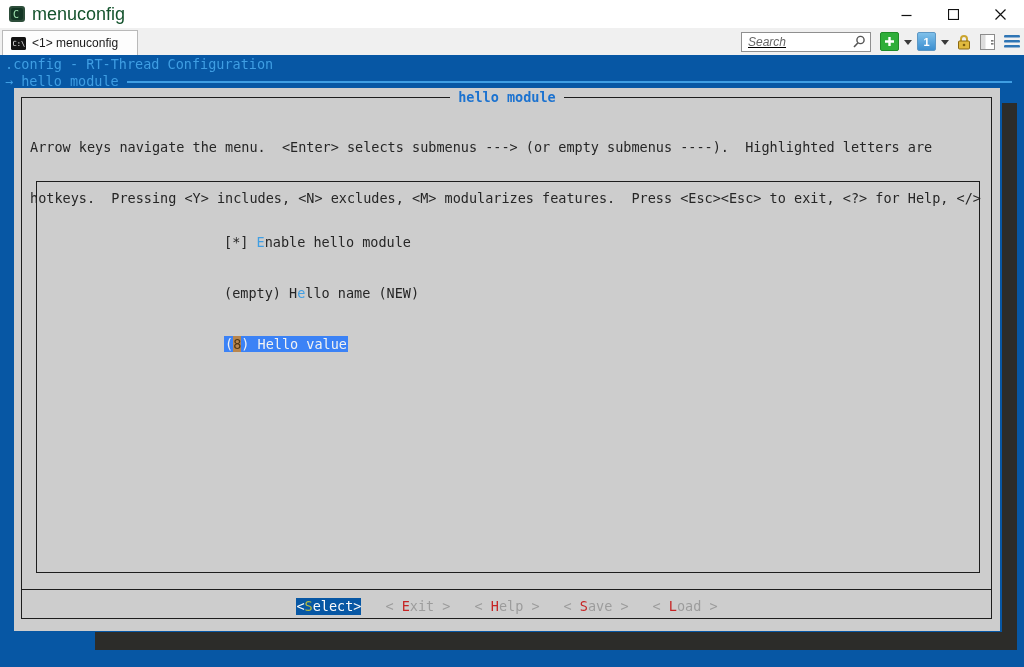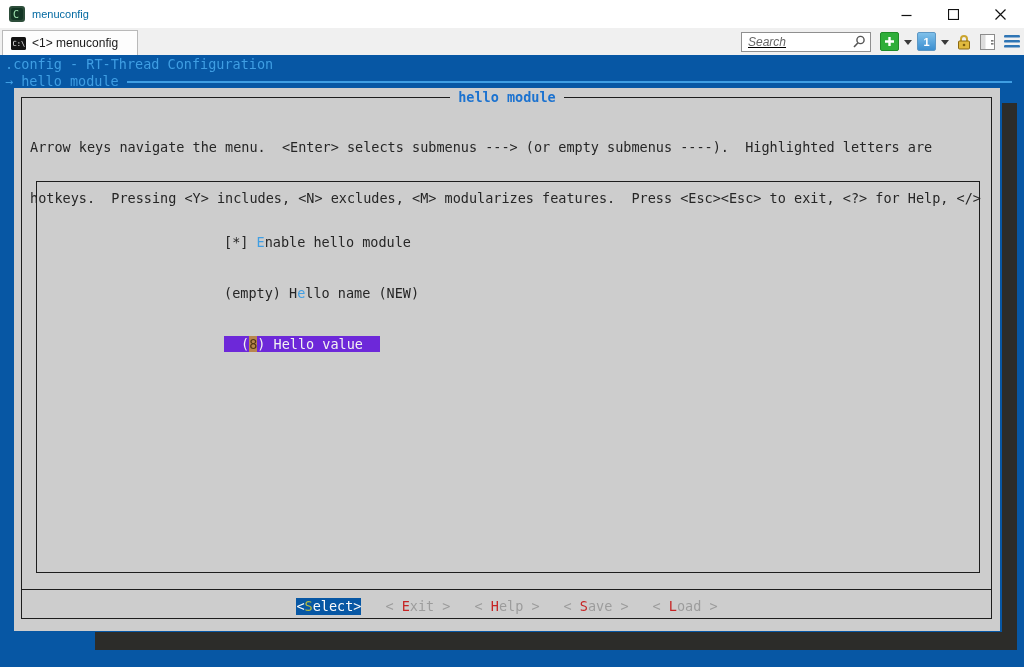--- a/index.html
+++ b/index.html
@@ -6,21 +6,21 @@
   html,body { margin:0; padding:0; background:#444; }
   .app {
     position:relative; width:1024px; height:667px; overflow:hidden;
     font-family:"Liberation Sans", sans-serif; background:#0757a4;
   }
 
   
   .titlebar { position:absolute; left:0; top:0; width:1024px; height:28px;
     background:#ffffff; display:flex; align-items:center; }
   .app-icon { margin:0 7px 0 9px; display:flex; }
-  .win-title { font-size:11px; color:#0369a1; }
+  .win-title { font-size:18px; color:#14532d; }
   .win-controls { margin-left:auto; display:flex; height:100%; }
   .win-btn { width:47px; height:100%; display:flex; align-items:center; justify-content:center; }
 
   
   .tabbar { position:absolute; left:0; top:28px; width:1024px; height:27px;
     background:#f0f0f0; }
   .tab { position:absolute; left:2px; top:2px; height:25px; width:136px;
     background:#fdfdfd; border:1px solid #b9b9b9; border-bottom:none;
     display:flex; align-items:center; gap:6px; padding:0 8px;
     font-size:12px; color:#1a1a1a; }
@@ -61,21 +61,21 @@
     border:1px solid #1d1d1d; }
   .dlg-title-row { position:absolute; left:0; right:0; top:1px; text-align:center; }
   .dlg-title { background:#cdcdcd; padding:0 8px; color:#1b72d0; font-weight:bold;
     position:relative; z-index:2; }
   .instructions { position:absolute; left:16px; top:17px; white-space:pre; }
   .listbox { position:absolute; left:22px; top:93px; width:944px; height:392px;
     border:1px solid #1d1d1d; }
   .menu { position:absolute; left:210px; top:112px; white-space:pre; z-index:3; }
   .mi { height:17px; }
   .hot { color:#3f9ee3; }
-  .sel .selbg { background:#6d28d9; color:#f2f2f2; padding:0 17px; }
+  .sel .selbg { background:#3b82f6; color:#f2f2f2; padding:0 1px; }
   .cursor { background:#b8864e; color:#513813; }
   .btn-sep { position:absolute; left:7px; width:971px; top:501px; border-top:1px solid #1d1d1d; }
   .btn-row { position:absolute; left:0; right:0; top:510px; height:17px;
     display:flex; justify-content:center; gap:24px; white-space:pre; }
   .dlg-btn { color:#9c9c9c; cursor:default; }
   .dlg-btn .hotb { color:#c62323; }
   .dlg-btn.active { background:#0757a4; color:#fafafa; }
   .dlg-btn.active .hotb { color:#b9bd3e; }
 </style>
 </head>

